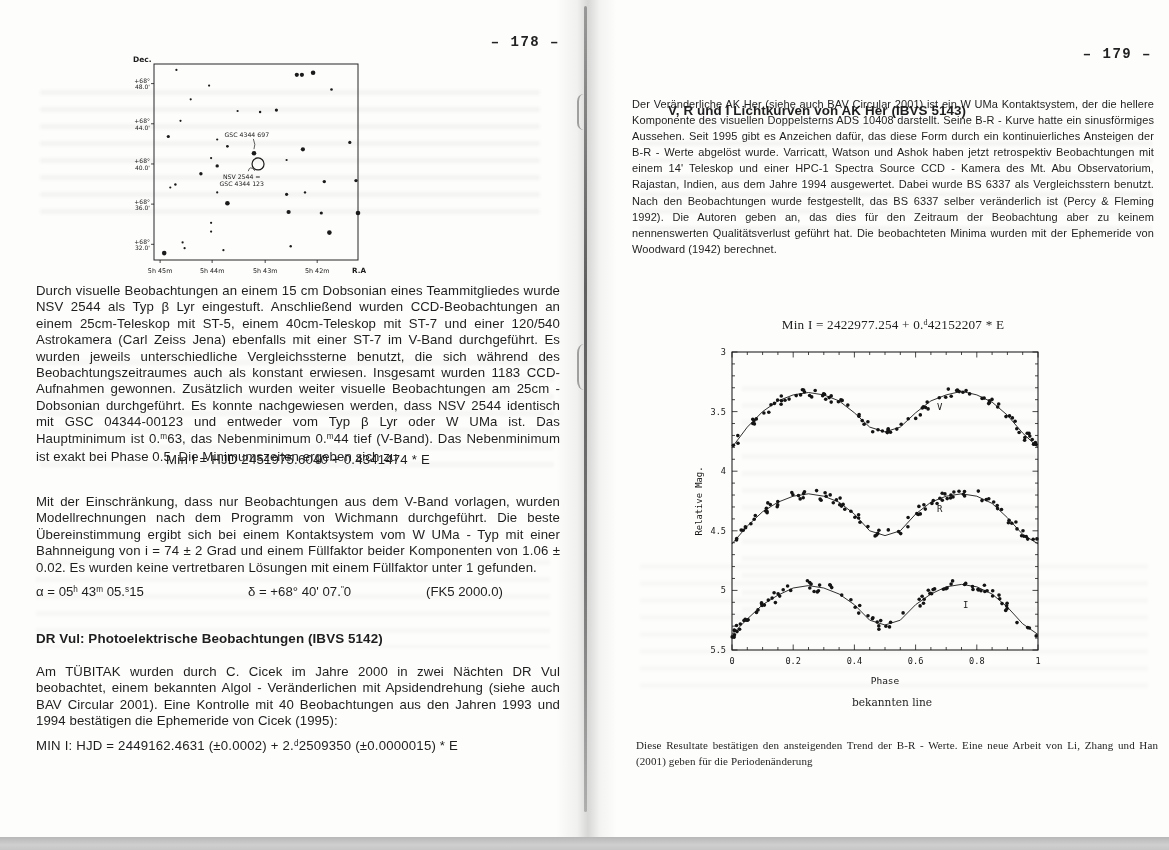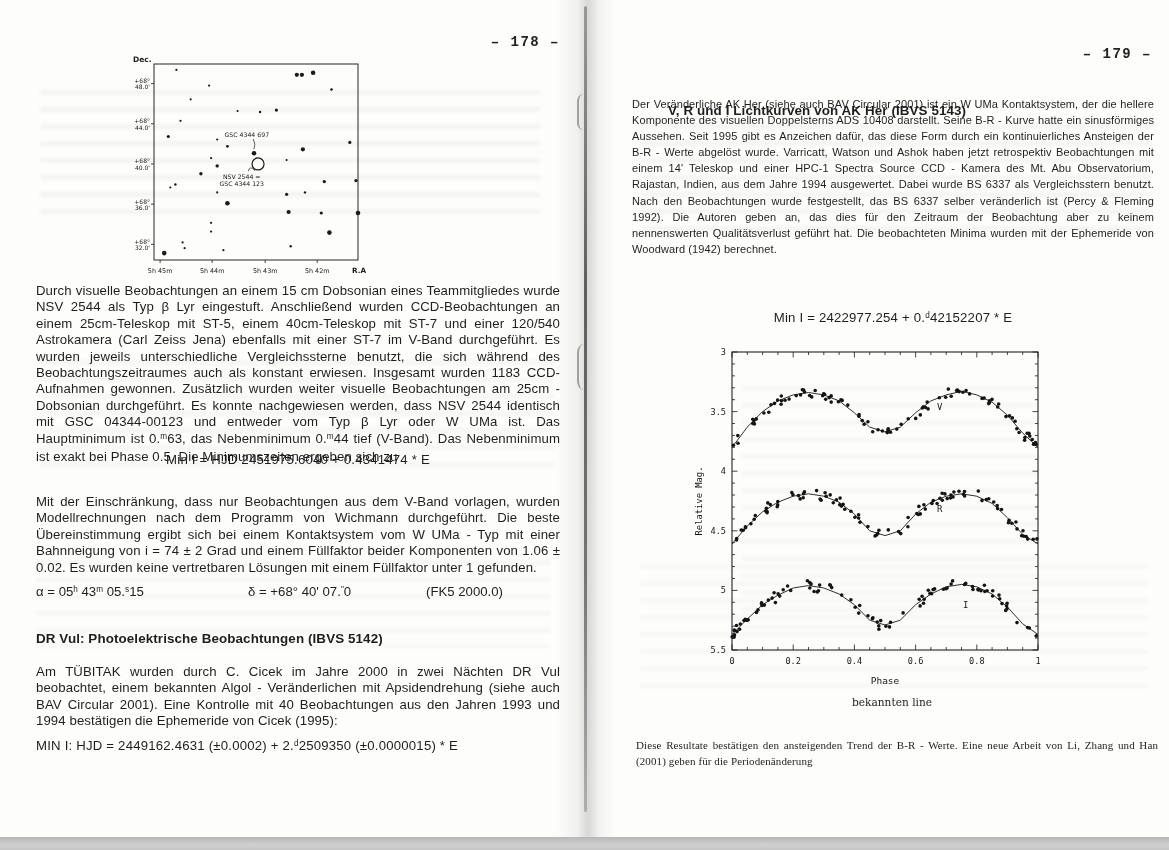--- a/index.html
+++ b/index.html
@@ -161,21 +161,21 @@
 <div class="abs body-text" style="left:36px;top:664px;width:524px;">Am TÜBITAK wurden durch C. Cicek im Jahre 2000 in zwei Nächten DR Vul beobachtet, einem bekannten Algol - Veränderlichen mit Apsidendrehung (siehe auch BAV Circular 2001). Eine Kontrolle mit 40 Beobachtungen aus den Jahren 1993 und 1994 bestätigen die Ephemeride von Cicek (1995):</div>
 
 <div class="abs formula-left" style="left:36px;top:738px;width:524px;">MIN I: HJD = 2449162.4631 (±0.0002) + 2.<sup>d</sup>2509350 (±0.0000015) * E</div>
 
 <div class="abs page-header" style="left:632px;top:38px;width:520px;margin-top:8px;">–  179  –</div>
 
 <div class="abs section-heading" style="left:668px;top:67px;width:522px;margin-top:36px;">V, R und I Lichtkurven von AK Her (IBVS 5143)</div>
 
 <div class="abs body-text rt" style="left:632px;top:96px;width:522px;">Der Veränderliche AK Her (siehe auch BAV Circular 2001) ist ein W UMa Kontaktsystem, der die hellere Komponente des visuellen Doppelsterns ADS 10408 darstellt. Seine B-R - Kurve hatte ein sinusförmiges Aussehen. Seit 1995 gibt es Anzeichen dafür, das diese Form durch ein kontinuierliches Ansteigen der B-R - Werte abgelöst wurde. Varricatt, Watson und Ashok haben jetzt retrospektiv Beobachtungen mit einem 14' Teleskop und einer HPC-1 Spectra Source CCD - Kamera des Mt. Abu Observatorium, Rajastan, Indien, aus dem Jahre 1994 ausgewertet. Dabei wurde BS 6337 als Vergleichsstern benutzt. Nach den Beobachtungen wurde festgestellt, das BS 6337 selber veränderlich ist (Percy &amp; Fleming 1992). Die Autoren geben an, das dies für den Zeitraum der Beobachtung aber zu keinem nennenswerten Qualitätsverlust geführt hat. Die beobachteten Minima wurden mit der Ephemeride von Woodward (1942) berechnet.</div>
 
-<div class="abs formula" style="left:632px;top:310px;width:522px;">Min I = 2422977.254 + 0.<sup>d</sup>42152207 * E</div>
+<div class="abs formula" style="left:632px;top:317px;width:522px;font-family:Liberation Serif, serif;">Min I = 2422977.254 + 0.<sup>d</sup>42152207 * E</div>
 
 <figure class="abs" style="left:692px;top:342px;margin:0;">
   <svg id="lightcurve-svg" class="lc-svg" width="364" height="350" viewBox="0 0 364 350">
       <rect x="40" y="10" width="306" height="298" fill="none" stroke="#242424" stroke-width="1.1"></rect>
       <line x1="40" y1="308" x2="40" y2="302.5" stroke="#1a1a1a" stroke-width=".8"></line>
       <line x1="40" y1="10" x2="40" y2="15.5" stroke="#1a1a1a" stroke-width=".8"></line>
       <line x1="55.3" y1="308" x2="55.3" y2="305" stroke="#1a1a1a" stroke-width=".8"></line>
       <line x1="55.3" y1="10" x2="55.3" y2="13" stroke="#1a1a1a" stroke-width=".8"></line>
       <line x1="70.6" y1="308" x2="70.6" y2="305" stroke="#1a1a1a" stroke-width=".8"></line>
       <line x1="70.6" y1="10" x2="70.6" y2="13" stroke="#1a1a1a" stroke-width=".8"></line>

